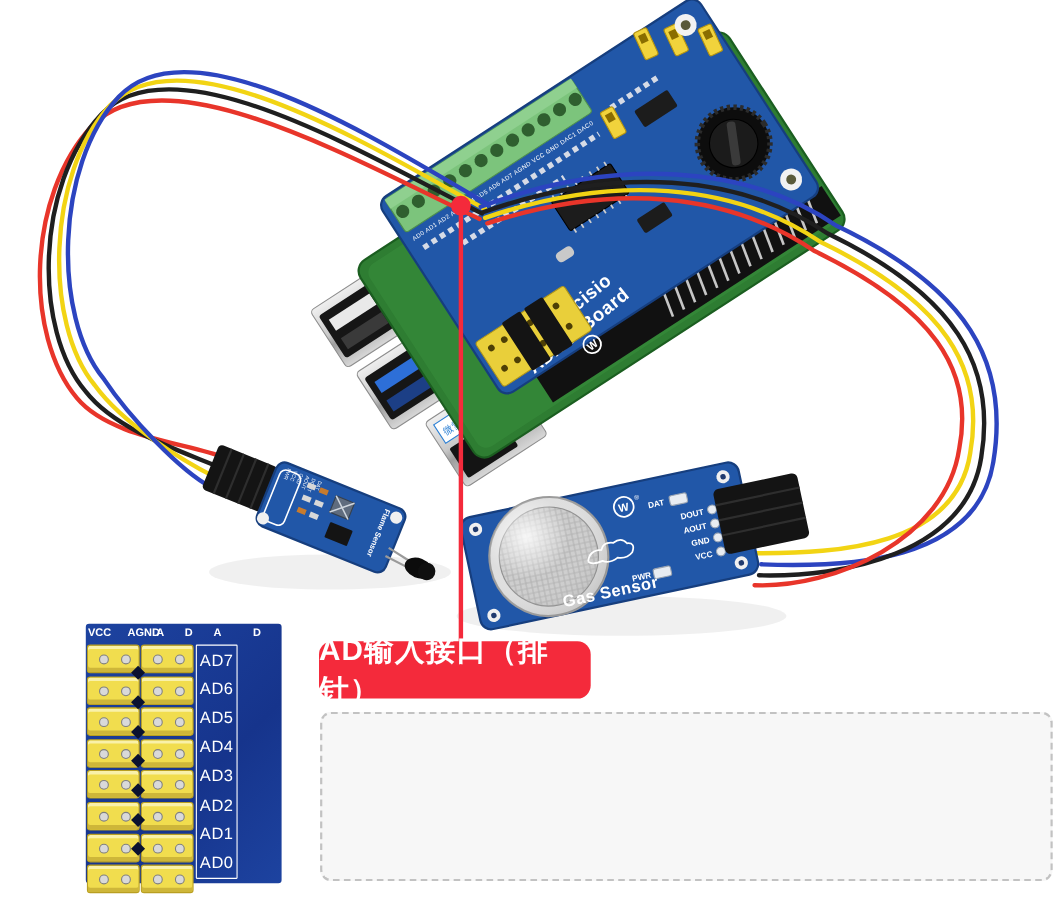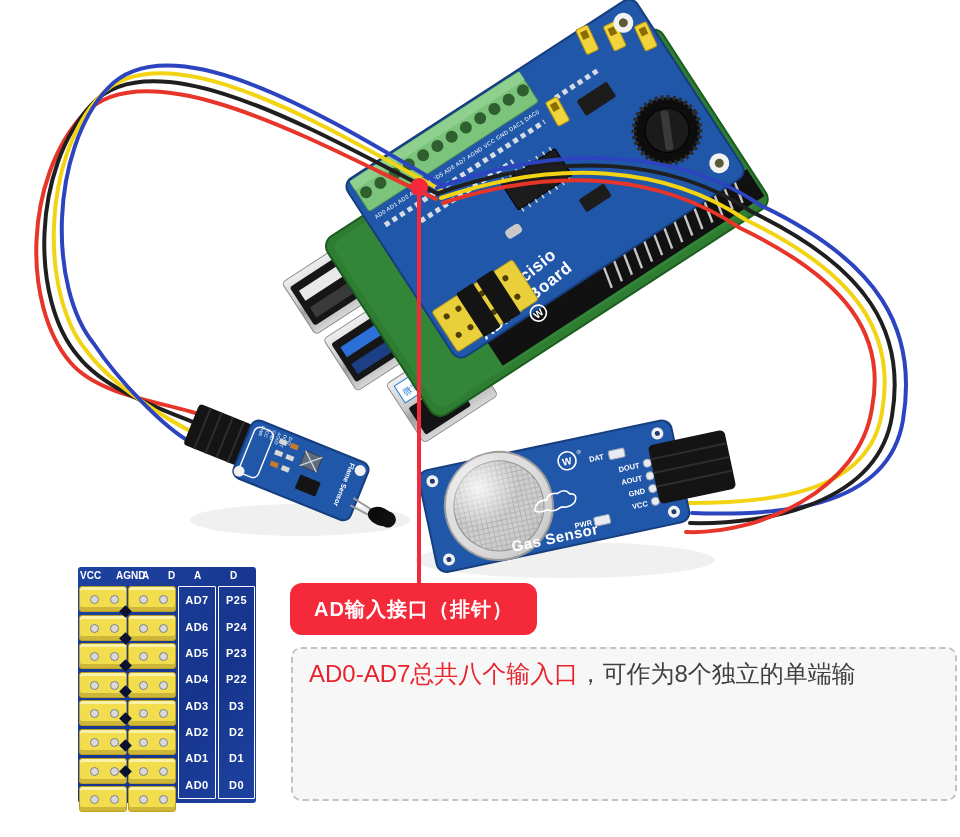--- a/index.html
+++ b/index.html
@@ -13,28 +13,28 @@
   .pinout .hdr{position:absolute;top:3px;color:#fff;font-size:10px;font-weight:bold;letter-spacing:0px;}
   .ycol{position:absolute;top:19px;width:46px;}
   .yblock{position:relative;width:46px;height:24px;margin-bottom:2.6px;background:#f1dd4e;
           border:1px solid #b99f22;border-radius:3px;box-shadow:inset 0 -4px 0 rgba(140,110,20,.35), inset 0 3px 0 rgba(255,255,230,.6);}
   .pin-dot{position:absolute;top:8px;width:7px;height:7px;border-radius:50%;
            background:#d9d9d9;border:1px solid #808080;}
   .diamond{position:absolute;left:43px;width:9px;height:9px;background:#0a1230;transform:rotate(45deg);}
   .lblcol{position:absolute;top:19px;height:211px;border:1.5px solid #ffffff;border-radius:1px;
           display:flex;flex-direction:column;}
   .lblcol .cell{flex:1;display:flex;align-items:center;justify-content:center;
-                color:#ffffff;font-size:11px;font-weight:bold;letter-spacing:.5px;}
+                color:#ffffff;font-size:15px;font-weight:normal;letter-spacing:.5px;}
 
   
   .leader-line{position:absolute;left:417px;top:186px;width:4px;height:400px;background:#f42a3b;}
   .leader-dot{position:absolute;left:410px;top:178px;width:18px;height:18px;border-radius:50%;background:#f42a3b;}
   .callout{position:absolute;left:290px;top:583px;width:247px;height:52px;background:#f42a3b;
            border-radius:12px;display:flex;align-items:center;justify-content:center;
-           color:#fff;font-size:20px;font-weight:bold;letter-spacing:1px;}
+           color:#fff;font-size:27px;font-weight:bold;letter-spacing:1px;}
 
   
   .descbox{position:absolute;left:291px;top:647px;width:630px;height:142px;background:#f7f7f7;
            border:2px dashed #c2c2c2;border-radius:10px;padding:8px 16px 0 16px;
            color:#404040;font-size:24px;line-height:34px;}
   .descbox .hl{color:#e8232d;}
   .dline{display:block;white-space:nowrap;}
 </style>
 </head>
 <body>
@@ -419,33 +419,22 @@
     <div class="lblcol" style="left:100px;width:36px">
       <span class="cell">AD7</span>
       <span class="cell">AD6</span>
       <span class="cell">AD5</span>
       <span class="cell">AD4</span>
       <span class="cell">AD3</span>
       <span class="cell">AD2</span>
       <span class="cell">AD1</span>
       <span class="cell">AD0</span>
     </div>
-    <div class="lblcol" style="left:140px;width:35px">
-      <span class="cell">P25</span>
-      <span class="cell">P24</span>
-      <span class="cell">P23</span>
-      <span class="cell">P22</span>
-      <span class="cell">D3</span>
-      <span class="cell">D2</span>
-      <span class="cell">D1</span>
-      <span class="cell">D0</span>
-    </div>
   </div>
 
   <div class="leader-line"></div>
   <div class="leader-dot"></div>
   <div class="callout">AD输入接口（排针）</div>
 
   <div class="descbox">
-    <span class="dline"><span class="hl">AD0-AD7总共八个输入口</span><span>，可作为8个独立的单端输</span></span>
   </div>
 
 </div>
 
 </body></html>

